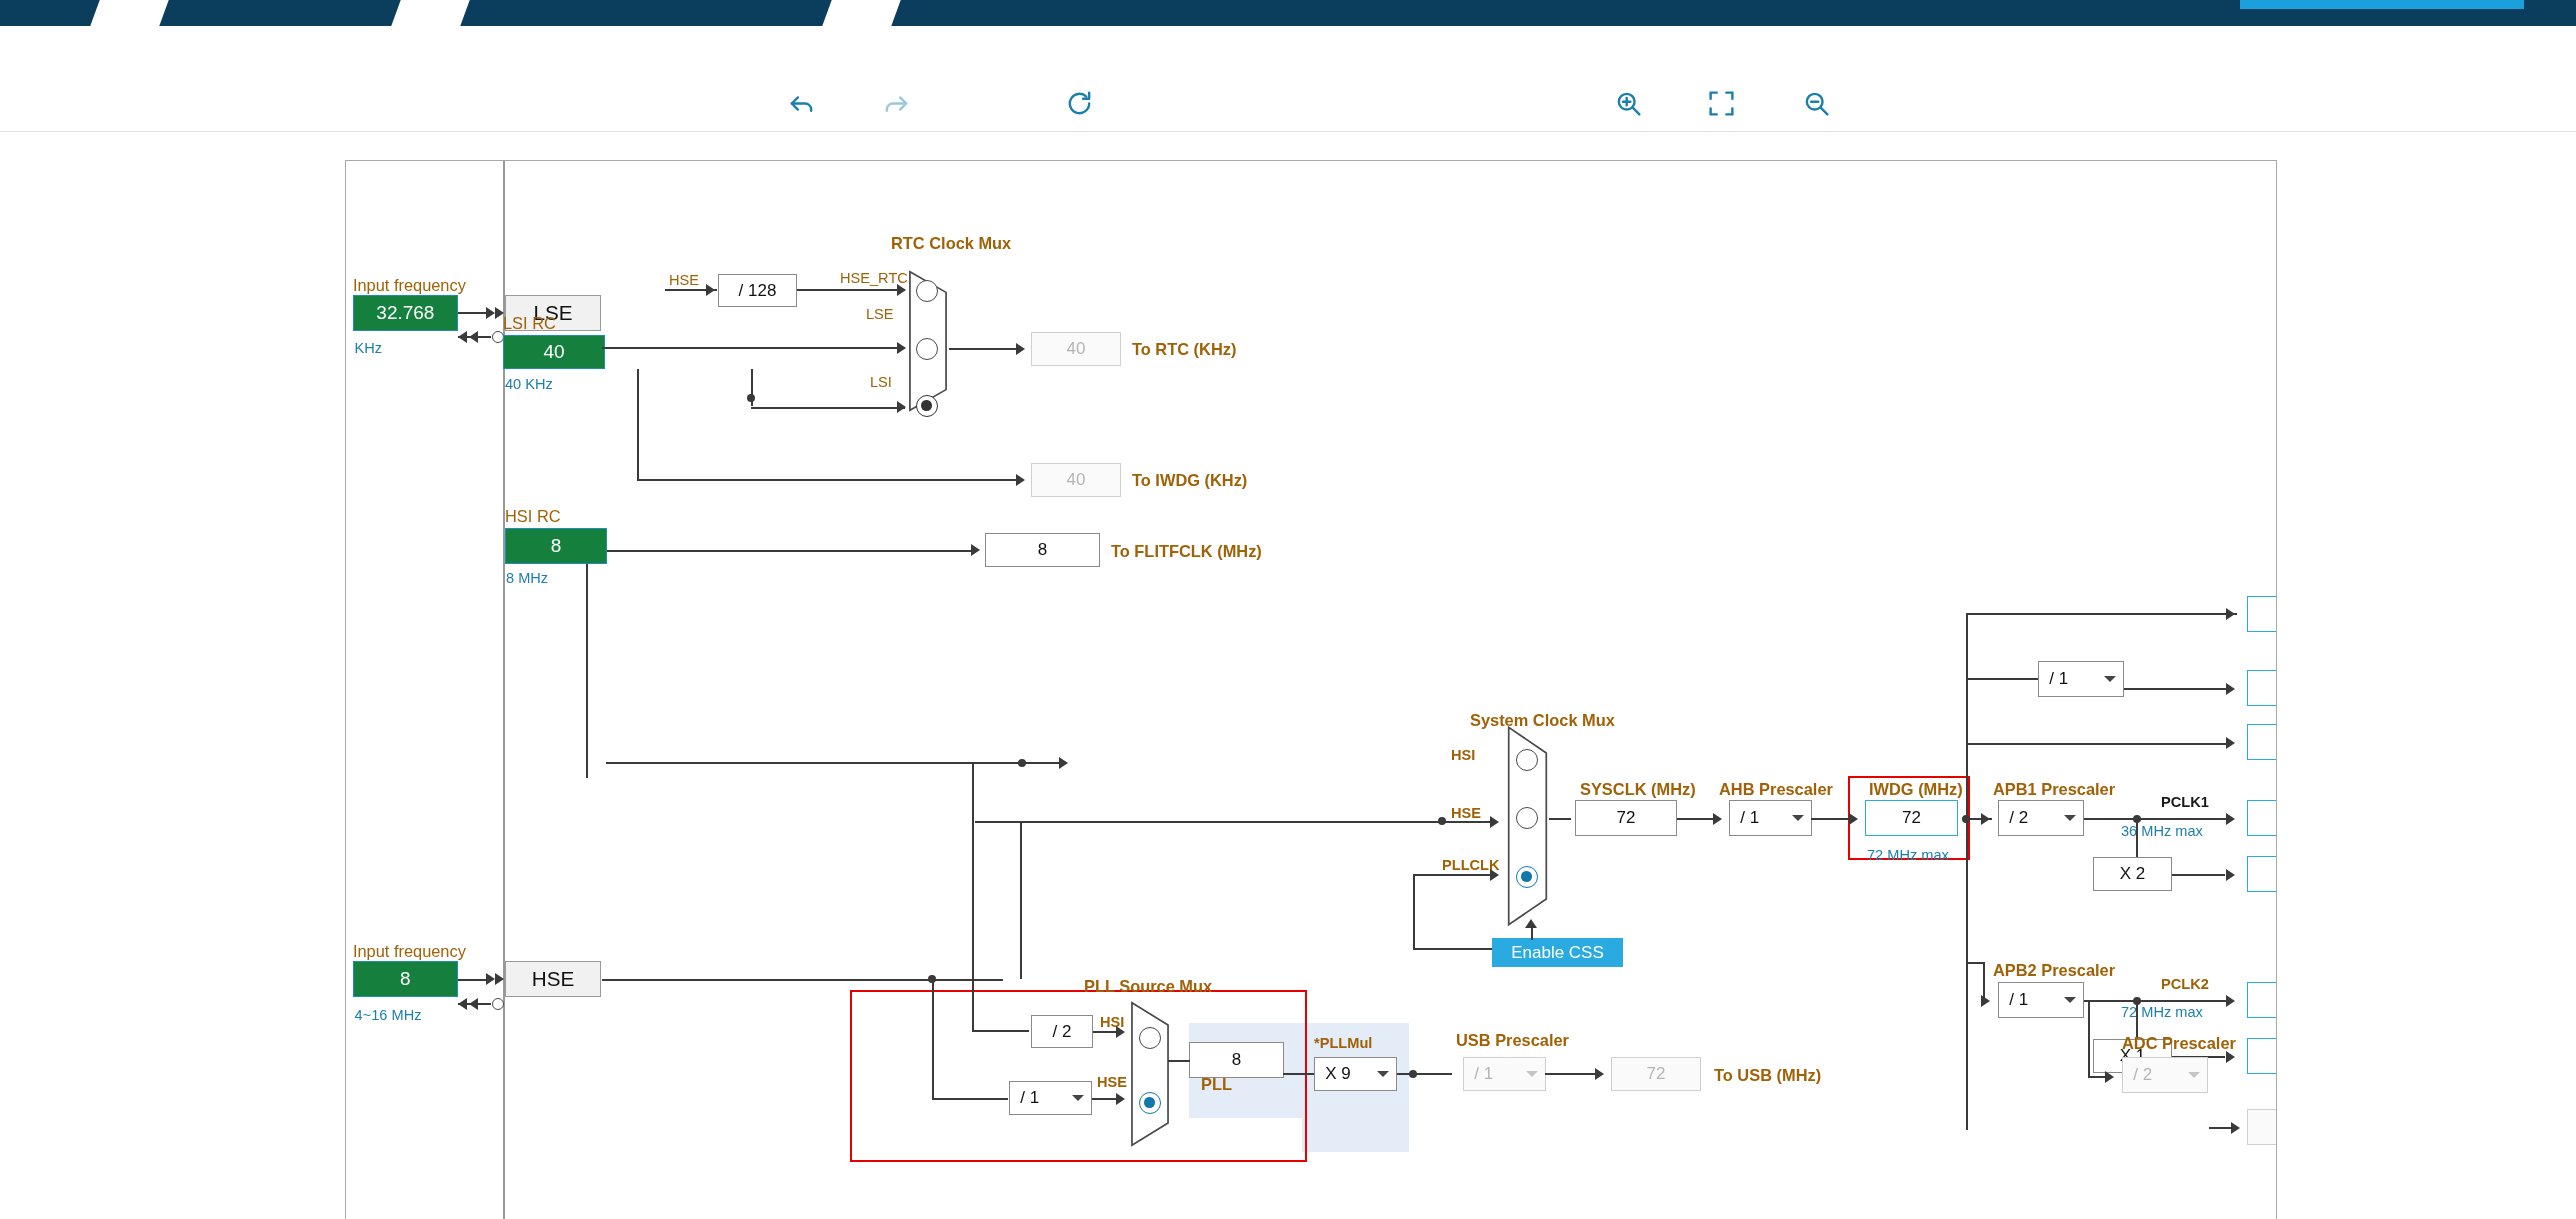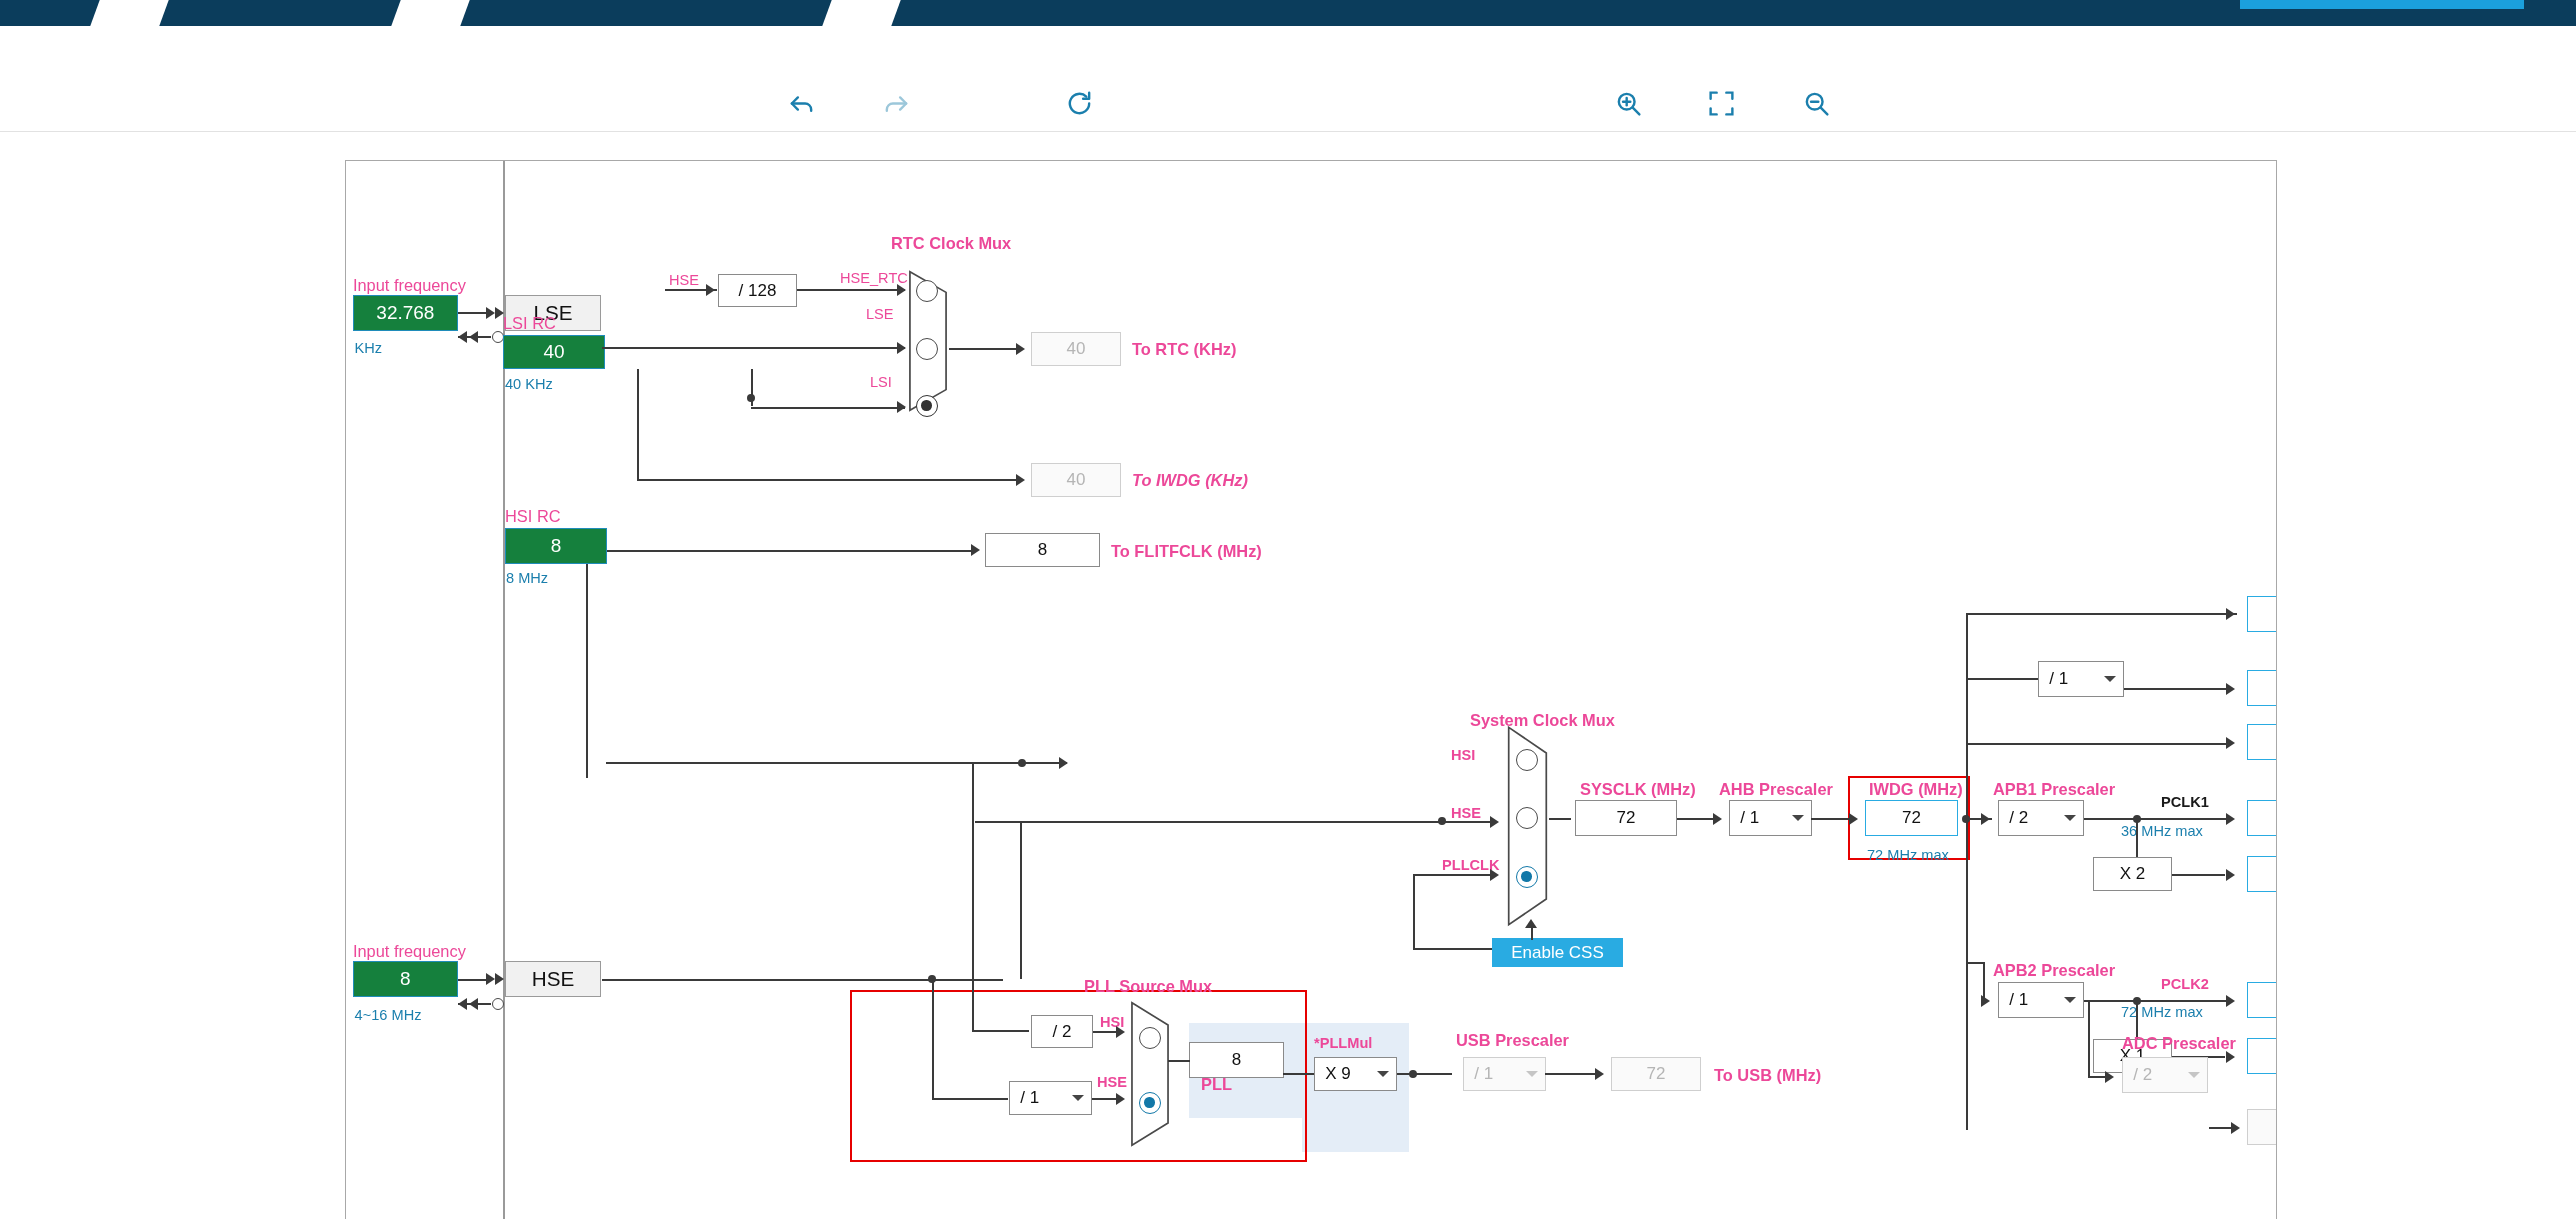--- a/index.html
+++ b/index.html
@@ -101,21 +101,21 @@
   .vline {
     position: absolute;
     left: 157px; top: 0; width: 1.7px; height: 1060px;
     background: #9a9a9a;
   }
 
   
   .lbl {
     position: absolute;
     font-size: 16.4px;
-    color: #ec4899;
+    color: #a16207;
     white-space: nowrap;
   }
   .lbl.small { font-size: 14.6px; }
   .lbl.bold { font-weight: bold; }
   .lbl.blue { color: #1b7fad; }
 
   
   .box {
     position: absolute;
     box-sizing: border-box;
@@ -391,21 +391,21 @@
       <div class="box disabled" style="left:685px; top:171px; width:90px; height:34px;">
         <span>40</span>
       </div>
       <div class="lbl bold" style="left:786px; top:179px;">To RTC (KHz)</div>
       <div class="w wh" style="left:603px; top:187px; width:71px;"></div>
       <div class="arrow" style="left:670px; top:182px;"></div>
 
       <div class="box disabled" style="left:685px; top:302px; width:90px; height:34px;">
         <span>40</span>
       </div>
-      <div class="lbl bold" style="left:786px; top:310px;font-style:italic;">To IWDG (KHz)</div>
+      <div class="lbl bold" style="left:786px; top:310px;">To IWDG (KHz)</div>
       <div class="w wv" style="left:291px; top:208px; height:110px;"></div>
       <div class="w wh" style="left:291px; top:318px; width:383px;"></div>
       <div class="arrow" style="left:670px; top:313px;"></div>
 
       <div class="box" style="left:639px; top:372px; width:115px; height:34px;">
         <span>8</span>
       </div>
       <div class="lbl bold" style="left:765px; top:381px;">To FLITFCLK (MHz)</div>
       <div class="w wv" style="left:240px; top:389px; height:228px;"></div>
       <div class="w wh" style="left:240px; top:389px; width:388px;"></div>

